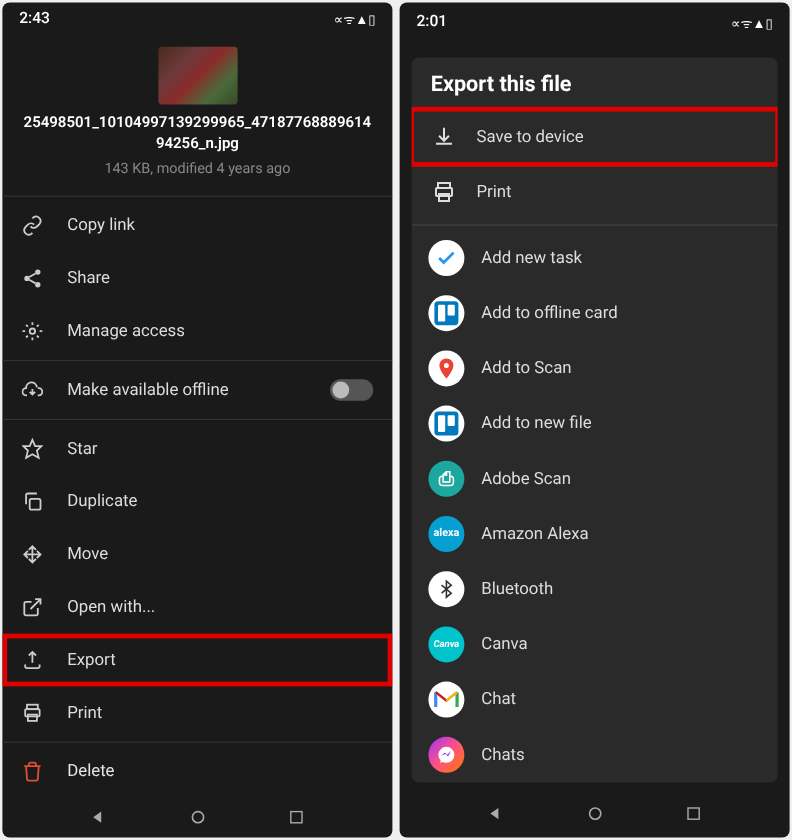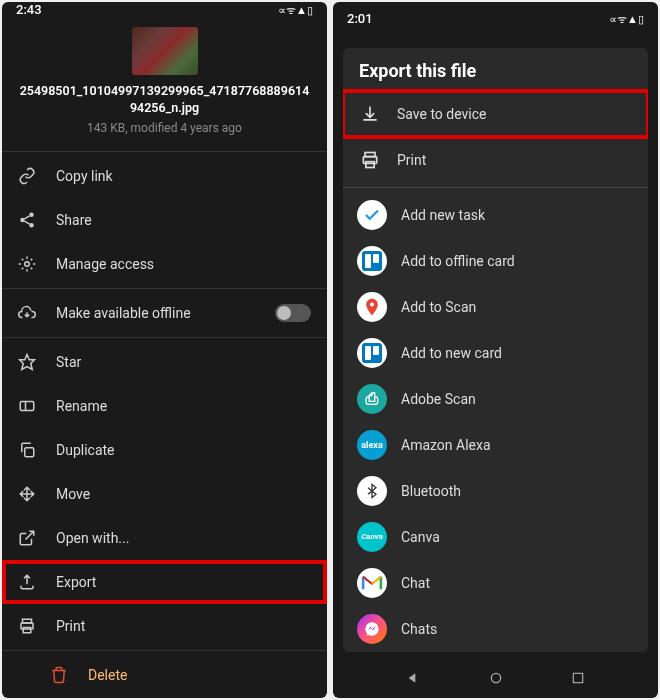--- a/index.html
+++ b/index.html
@@ -72,21 +72,21 @@
     .menu-list { display: flex; flex-direction: column; }
     .menu-item {
       display: flex;
       align-items: center;
       gap: 20px;
       height: 44px;
       padding: 0 16px;
       color: #ddd;
       font-size: 14px;
     }
-    .menu-item.delete { color: #fdba74; margin-left: 32px; }
+    .menu-item.delete { color: #e5e5e5; }
     .menu-icon {
       width: 18px;
       height: 18px;
       display: flex;
       align-items: center;
       justify-content: center;
       flex-shrink: 0;
     }
     .menu-label { flex: 1; }
     .divider { height: 1px; background: #333; margin: 2px 0; }
@@ -243,29 +243,20 @@
 
     <div class="menu-item">
       <span class="menu-icon">
           <svg width="18" height="18" viewBox="0 0 24 24" fill="none" stroke="#ccc" stroke-width="2">
             <polygon points="12,2 15,9 22,9 17,14 19,22 12,18 5,22 7,14 2,9 9,9"></polygon>
           </svg>
         </span>
       <span class="menu-label">Star</span>
     </div>
 
-    <div class="menu-item">
-      <span class="menu-icon">
-          <svg width="18" height="18" viewBox="0 0 24 24" fill="none" stroke="#ccc" stroke-width="2">
-            <rect x="3" y="6" width="18" height="12" rx="2"></rect>
-            <path d="M10 6v12"></path>
-          </svg>
-        </span>
-      <span class="menu-label">Rename</span>
-    </div>
 
     <div class="menu-item">
       <span class="menu-icon">
           <svg width="18" height="18" viewBox="0 0 24 24" fill="none" stroke="#ccc" stroke-width="2">
             <rect x="9" y="9" width="12" height="12" rx="2"></rect>
             <path d="M5 15V5a2 2 0 0 1 2-2h10"></path>
           </svg>
         </span>
       <span class="menu-label">Duplicate</span>
     </div>
@@ -407,21 +398,21 @@
         <span>Add to Scan</span>
       </div>
 
       <div class="share-item">
         <span class="app-icon" style="background:#fff">
             <div style="width:20px;height:20px;background:#0079bf;border-radius:3px;display:flex;gap:2px;padding:3px">
               <div style="width:6px;height:14px;background:#fff;border-radius:1px"></div>
               <div style="width:6px;height:9px;background:#fff;border-radius:1px"></div>
             </div>
           </span>
-        <span>Add to new card</span>
+        <span>Add to new file</span>
       </div>
 
       <div class="share-item">
         <span class="app-icon" style="background:#1ca89e;color:#fff;font-size:16px">⎙</span>
         <span>Adobe Scan</span>
       </div>
 
       <div class="share-item">
         <span class="app-icon" style="background:#05a0d1;color:#fff;font-size:9px">alexa</span>
         <span>Amazon Alexa</span>

